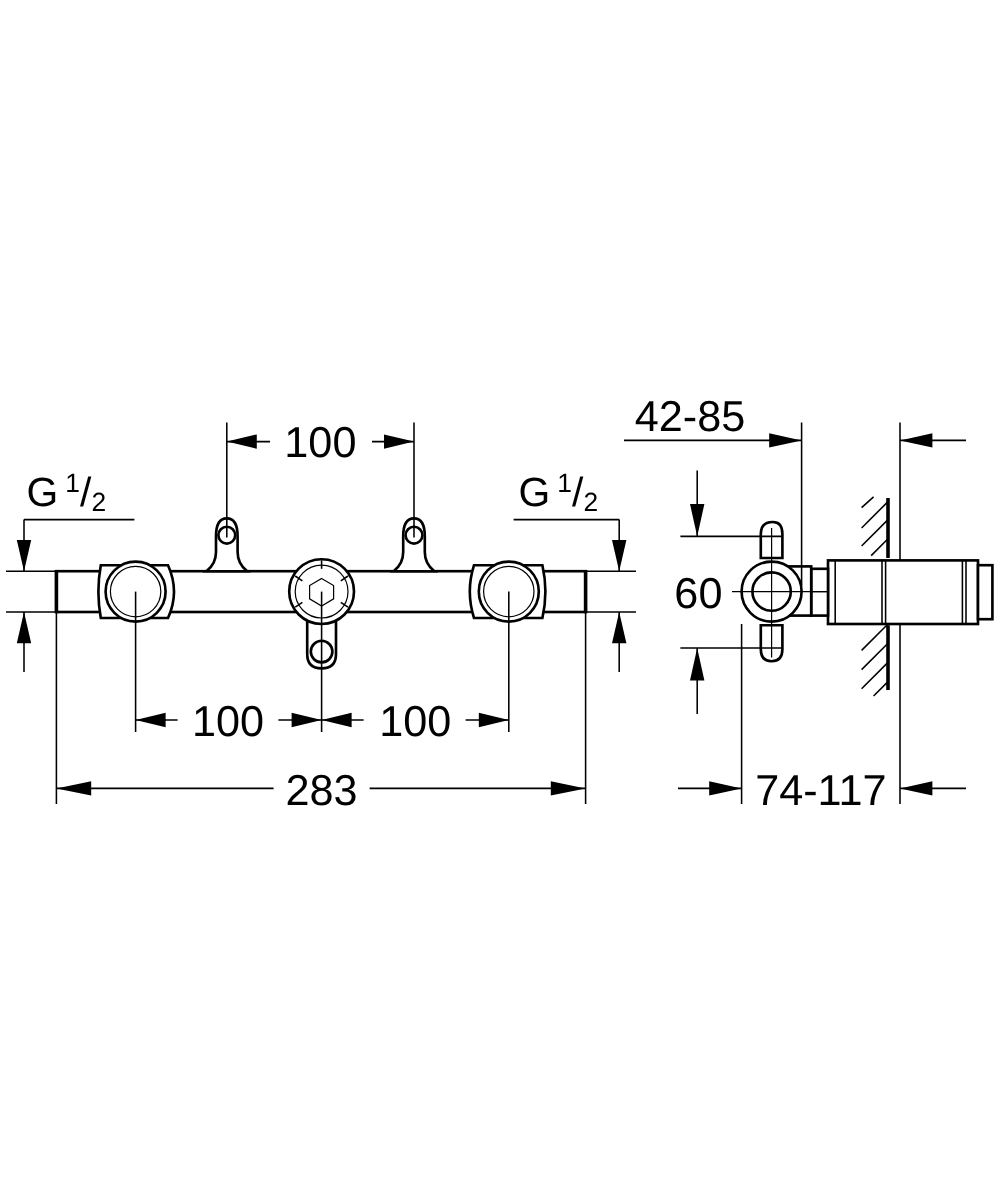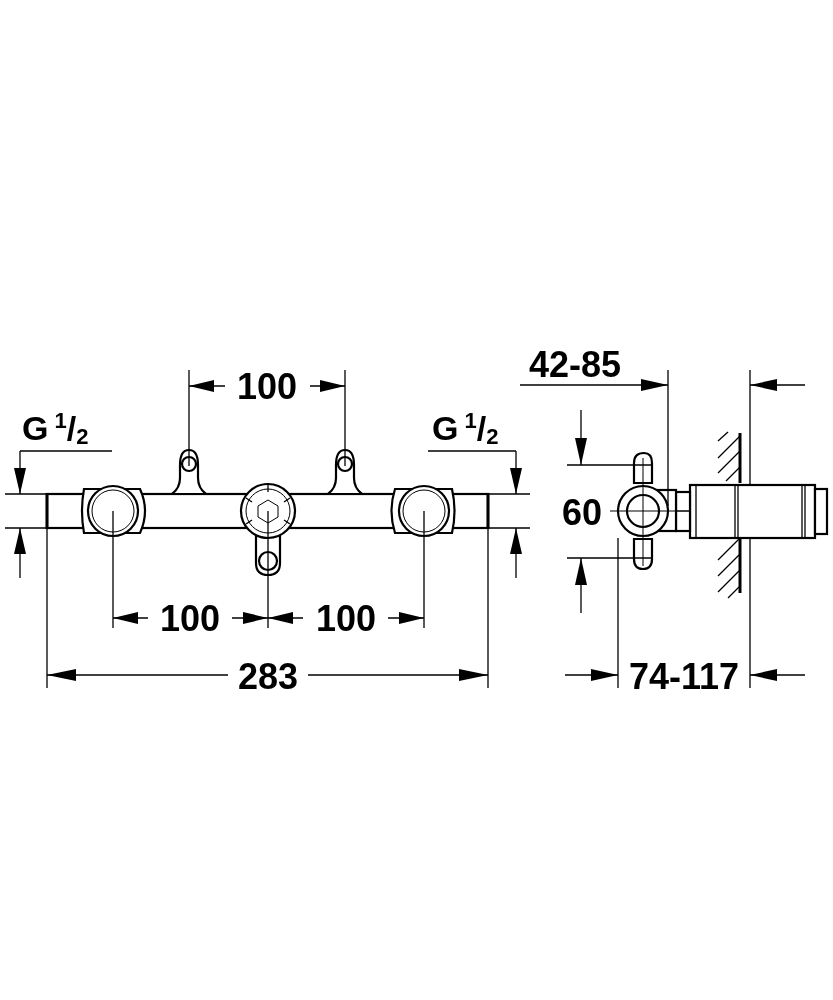--- a/index.html
+++ b/index.html
@@ -1,17 +1,17 @@
 <!DOCTYPE html>
 <html><head>
 <meta charset="utf-8">
 <style>
   html, body { margin: 0; padding: 0; background: #ffffff; }
   body { width: 833px; height: 1000px; overflow: hidden; }
-  #canvas { position: absolute; left: 0; top: 18px; width: 833px; height: 905px; font-weight: bold; }
+  #canvas { position: absolute; left: 0; top: 0; width: 833px; height: 905px; }
   svg text { font-family: "Liberation Sans", "DejaVu Sans", sans-serif; fill: #000; }
   .dim { font-size: 36px; }
   .thread { font-size: 34px; }
   .frac { font-size: 22px; }
   .ln { stroke: #000; stroke-width: 1.3; fill: none; }
   .thin { stroke: #000; stroke-width: 1; fill: none; }
   .body { stroke: #000; stroke-width: 2.2; fill: #fff; }
   .heavy { stroke: #000; stroke-width: 3; fill: none; }
   .arrow { fill: #000; stroke: none; }
   .hatch { stroke: #000; stroke-width: 1.3; }

